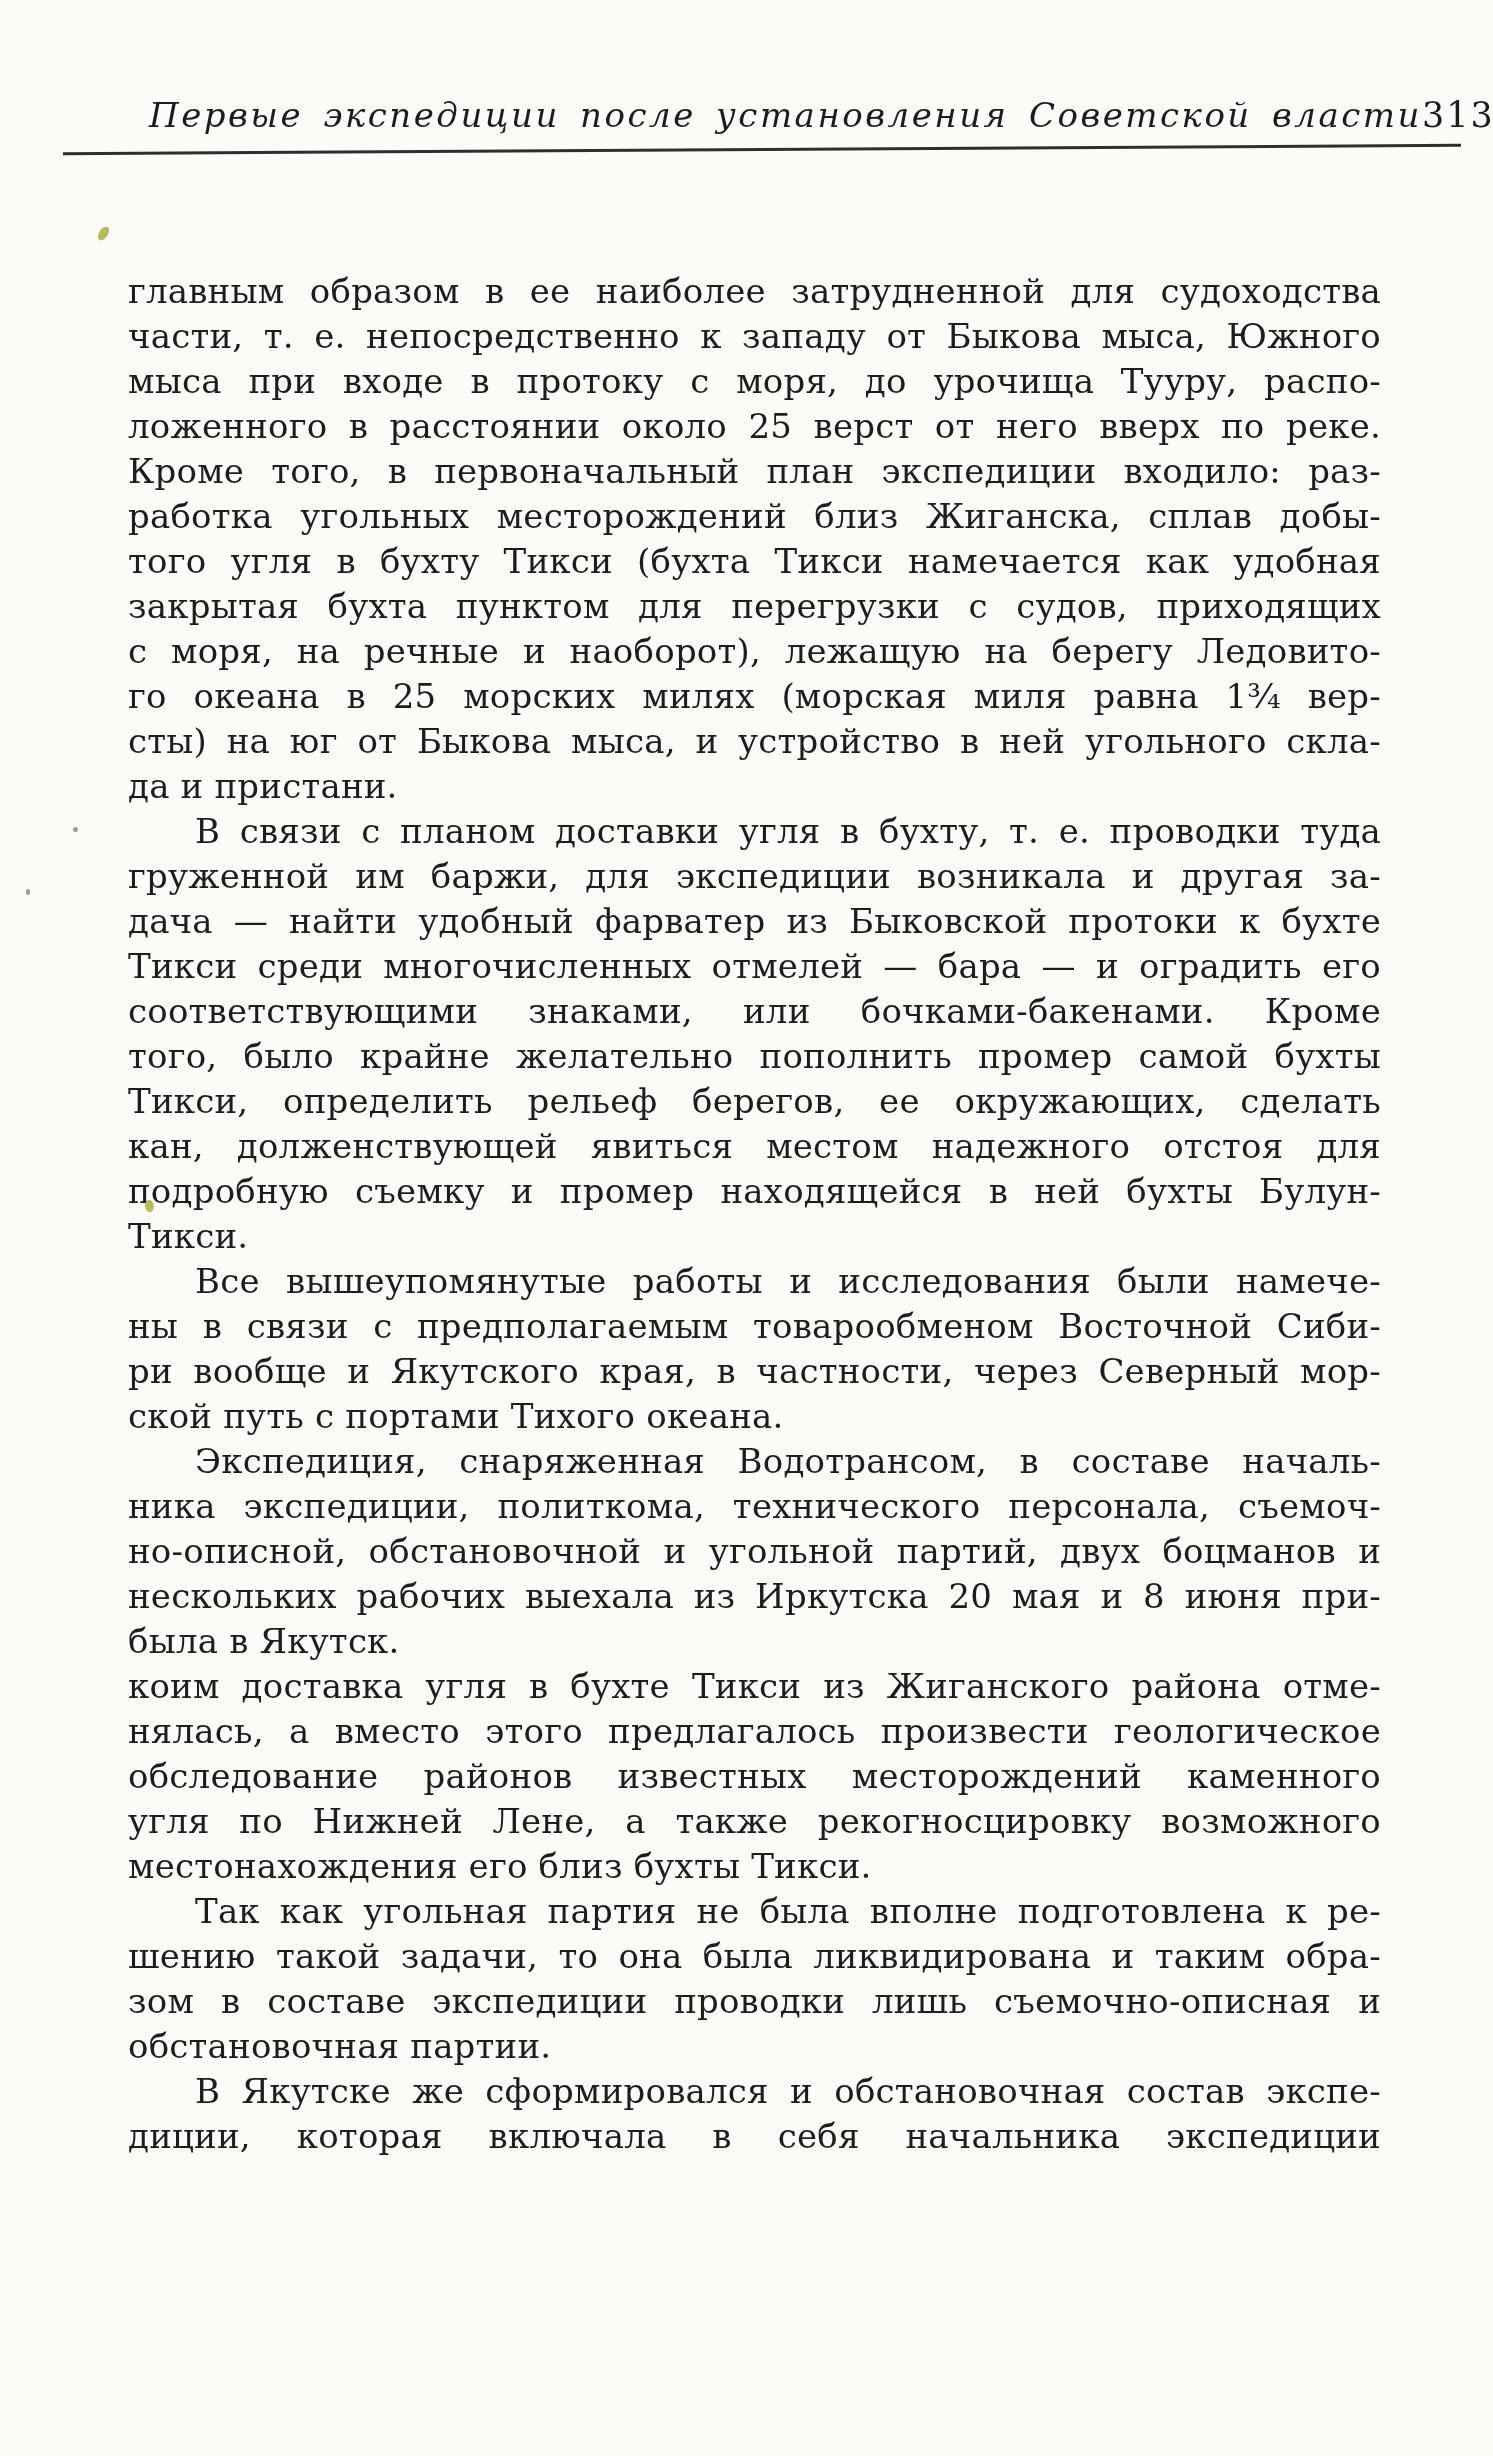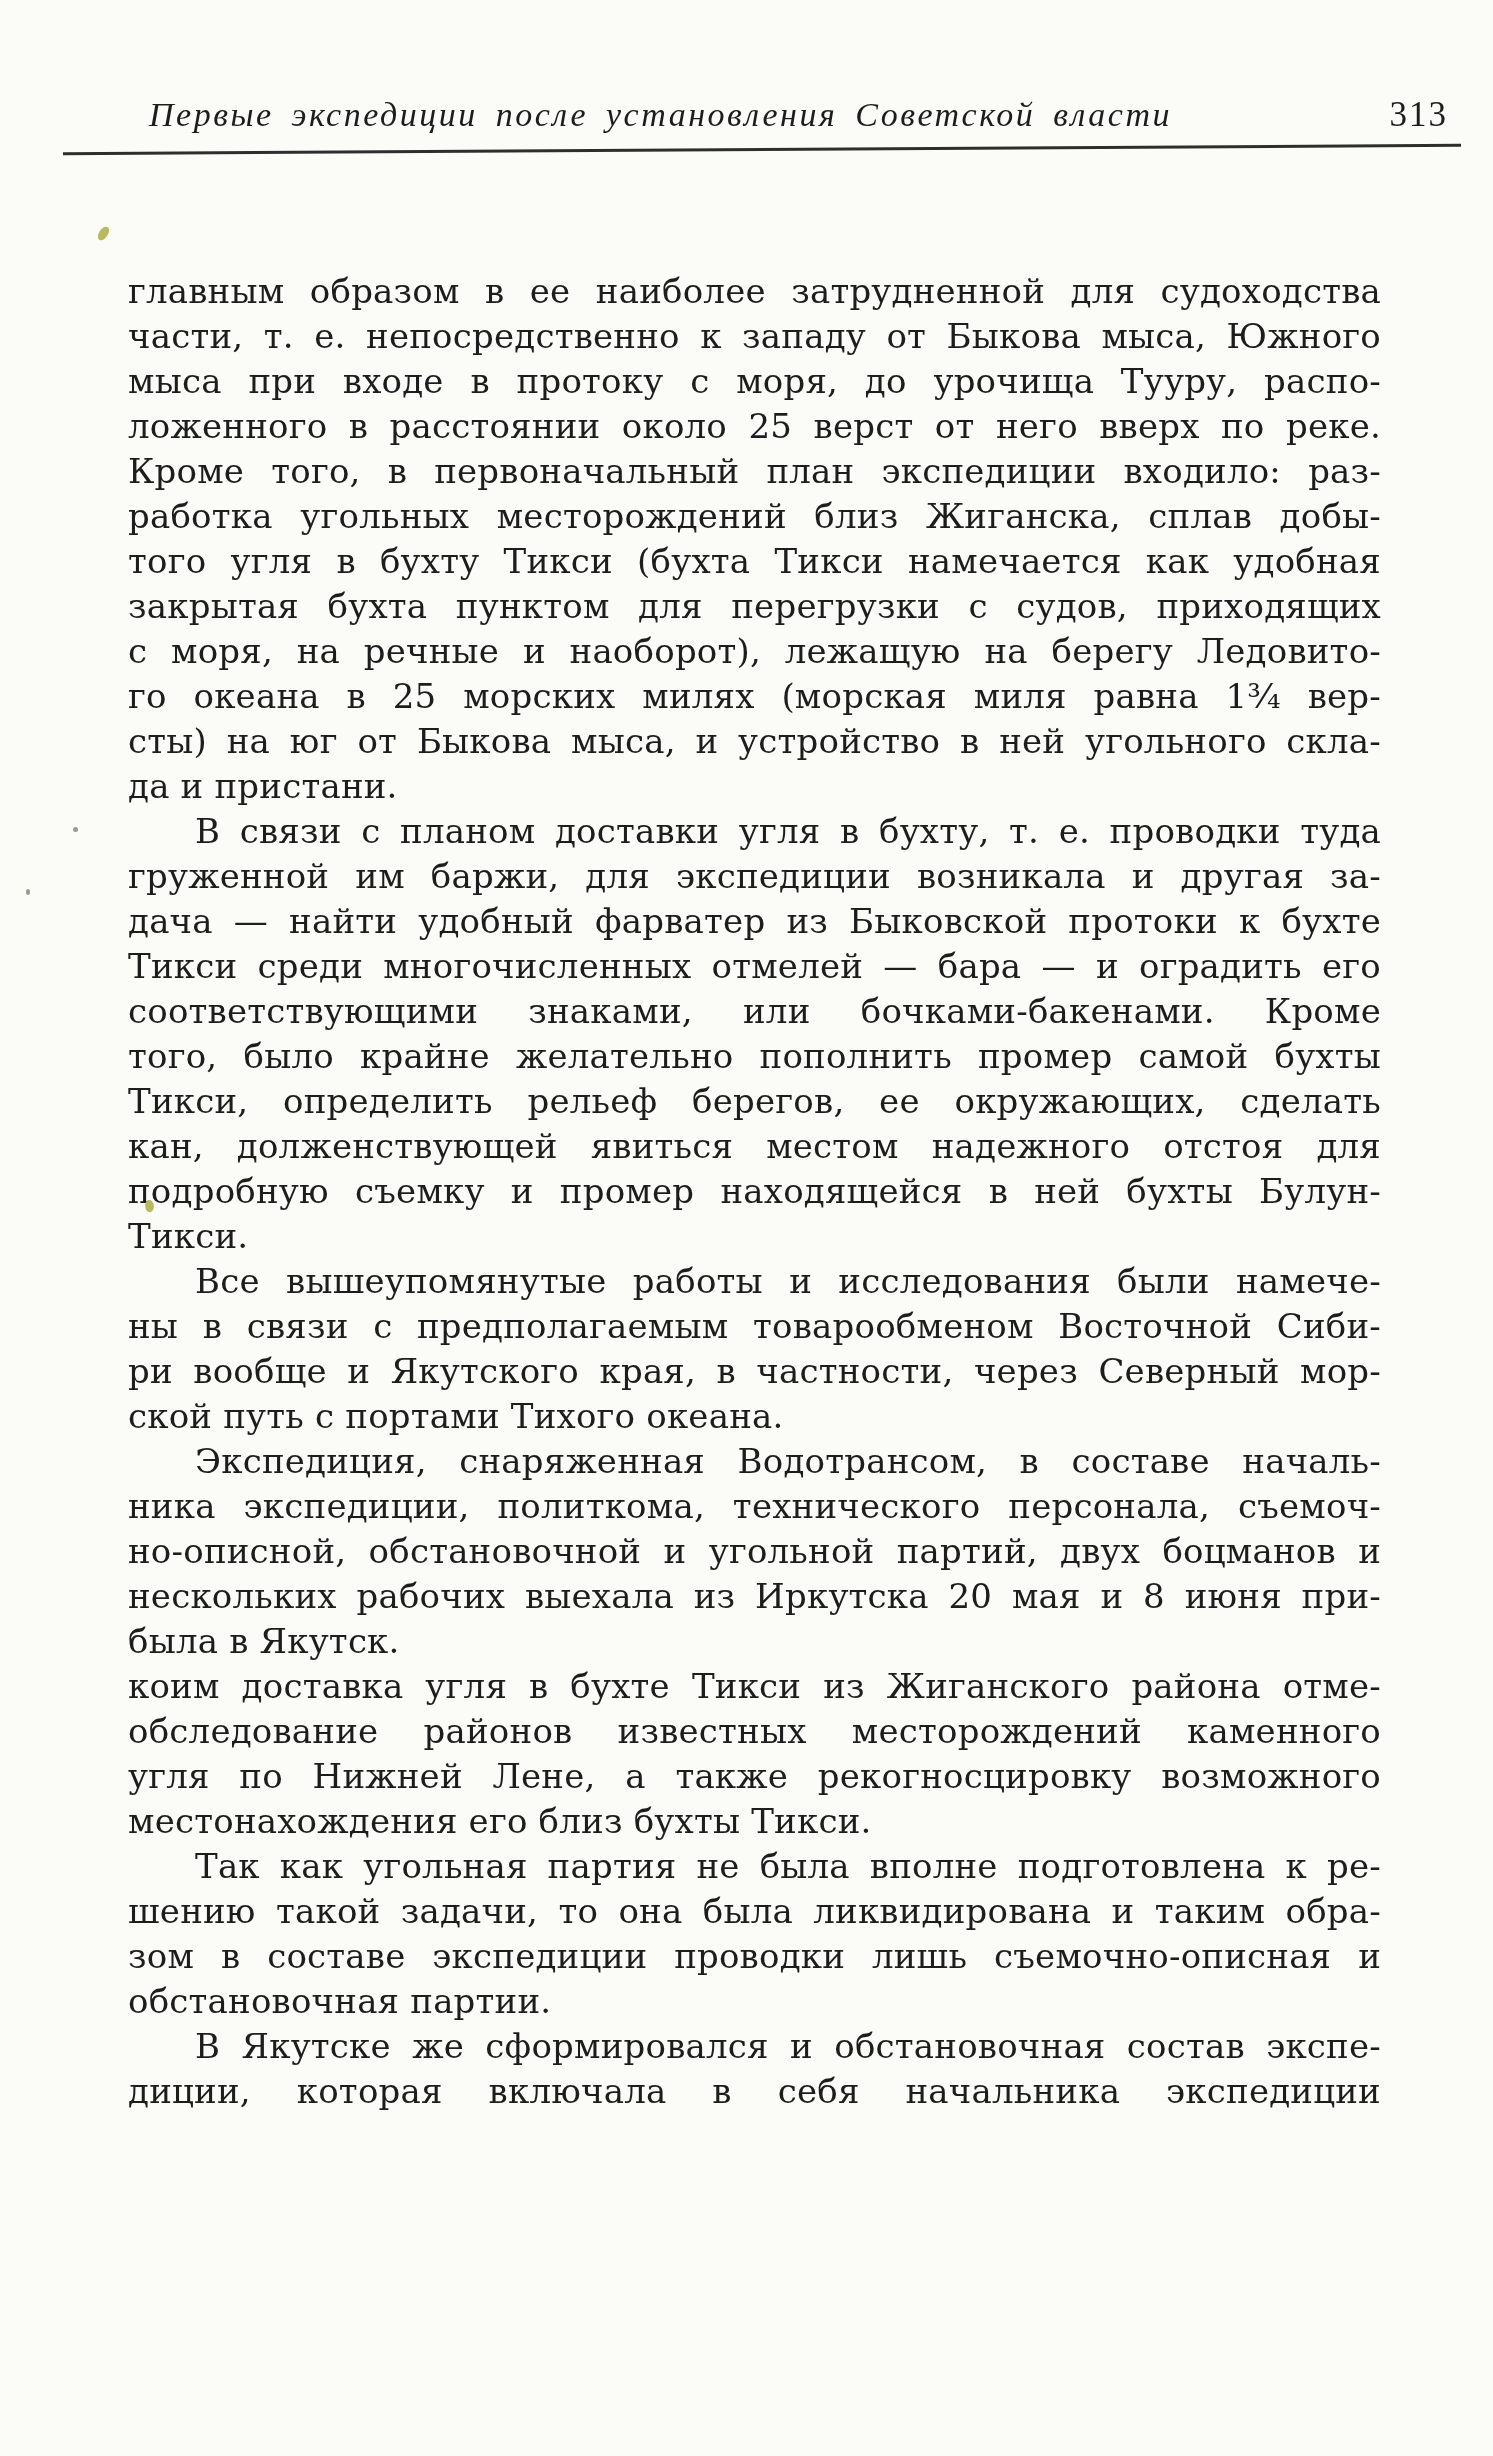--- a/index.html
+++ b/index.html
@@ -14,21 +14,20 @@
     overflow: hidden;
   }
   .header {
     position: absolute;
     left: 149px;
     top: 95px;
     width: 1299px;
     display: flex;
     justify-content: space-between;
     align-items: center;
-    font-family: Liberation Serif, serif;
   }
   .running-title {
     font-style: italic;
     font-size: 34px;
     letter-spacing: 2.5px;
     word-spacing: 7px;
     white-space: nowrap;
   }
   .page-number {
     font-size: 35px;
@@ -102,20 +101,21 @@
       <div class="line indent">Все вышеупомянутые работы и исследования были намече-</div>
       <div class="line">ны в связи с предполагаемым товарообменом Восточной Сиби-</div>
       <div class="line">ри вообще и Якутского края, в частности, через Северный мор-</div>
       <div class="line para-end">ской путь с портами Тихого океана.</div>
       <div class="line indent">Экспедиция, снаряженная Водотрансом, в составе началь-</div>
       <div class="line">ника экспедиции, политкома, технического персонала, съемоч-</div>
       <div class="line">но-описной, обстановочной и угольной партий, двух боцманов и</div>
       <div class="line">нескольких рабочих выехала из Иркутска 20 мая и 8 июня при-</div>
       <div class="line para-end">была в Якутск.</div>
       <div class="line">коим доставка угля в бухте Тикси из Жиганского района отме-</div>
+      <div class="line">нялась, а вместо этого предлагалось произвести геологическое</div>
       <div class="line">обследование районов известных месторождений каменного</div>
       <div class="line">угля по Нижней Лене, а также рекогносцировку возможного</div>
       <div class="line para-end">местонахождения его близ бухты Тикси.</div>
       <div class="line indent">Так как угольная партия не была вполне подготовлена к ре-</div>
       <div class="line">шению такой задачи, то она была ликвидирована и таким обра-</div>
       <div class="line">зом в составе экспедиции проводки лишь съемочно-описная и</div>
       <div class="line para-end">обстановочная партии.</div>
       <div class="line indent">В Якутске же сформировался и обстановочная состав экспе-</div>
       <div class="line">диции, которая включала в себя начальника экспедиции</div>
     </div>

